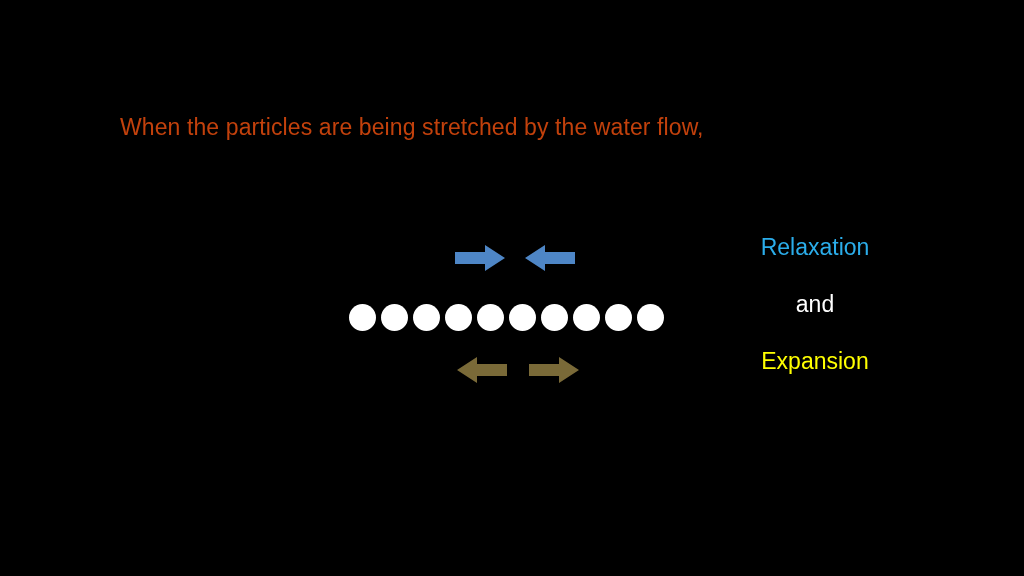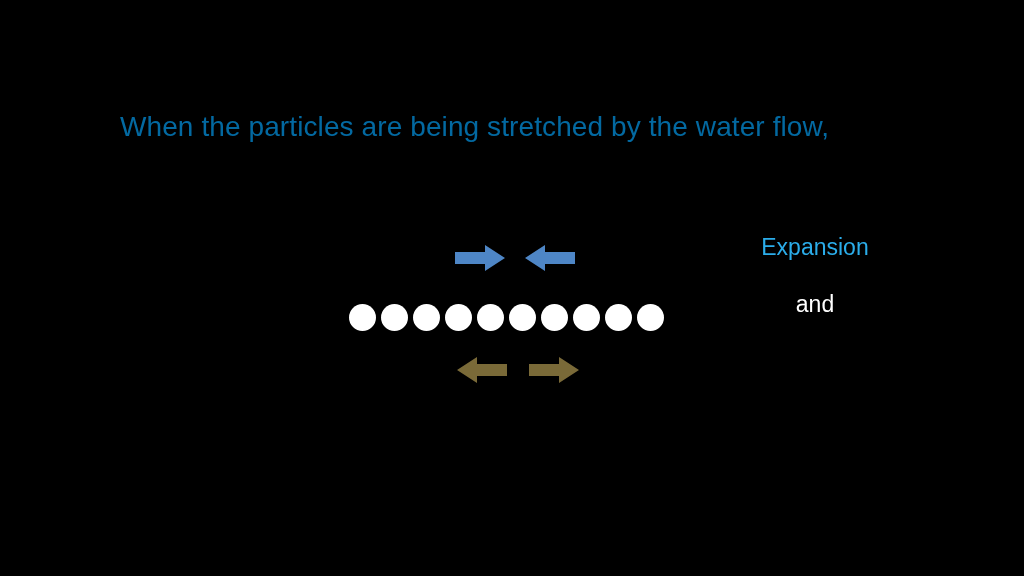--- a/index.html
+++ b/index.html
@@ -18,22 +18,22 @@
     background: #000000;
     overflow: hidden;
   }
 
   
   .caption {
     position: absolute;
     left: 120px;
     top: 108px;
     width: 760px;
-    color: #0369a1;
-    font-size: 28px;
+    color: #c2410c;
+    font-size: 23px;
     line-height: 38px;
     letter-spacing: 0.1px;
     white-space: nowrap;
   }
   .caption-line {
     display: block;
   }
 
   
   .diagram {
@@ -149,17 +149,18 @@
       <span class="arrow arrow-expand-right">
         <svg viewBox="0 0 50 26" xmlns="http://www.w3.org/2000/svg">
           <polygon points="0,7 30,7 30,0 50,13 30,26 30,19 0,19" fill="#7a6a38"></polygon>
         </svg>
       </span>
     </div>
 
   </div>
 
   <div class="legend">
-    <div class="legend-item legend-relaxation" style="color:#2badea;">Expansion</div>
+    <div class="legend-item legend-relaxation" style="color:#2badea;">Relaxation</div>
     <div class="legend-item legend-and" style="color:#ffffff;margin-top:9px;">and</div>
+    <div class="legend-item legend-expansion" style="color:#ffff00;">Expansion</div>
   </div>
 
 </div>
 
 </body></html>

